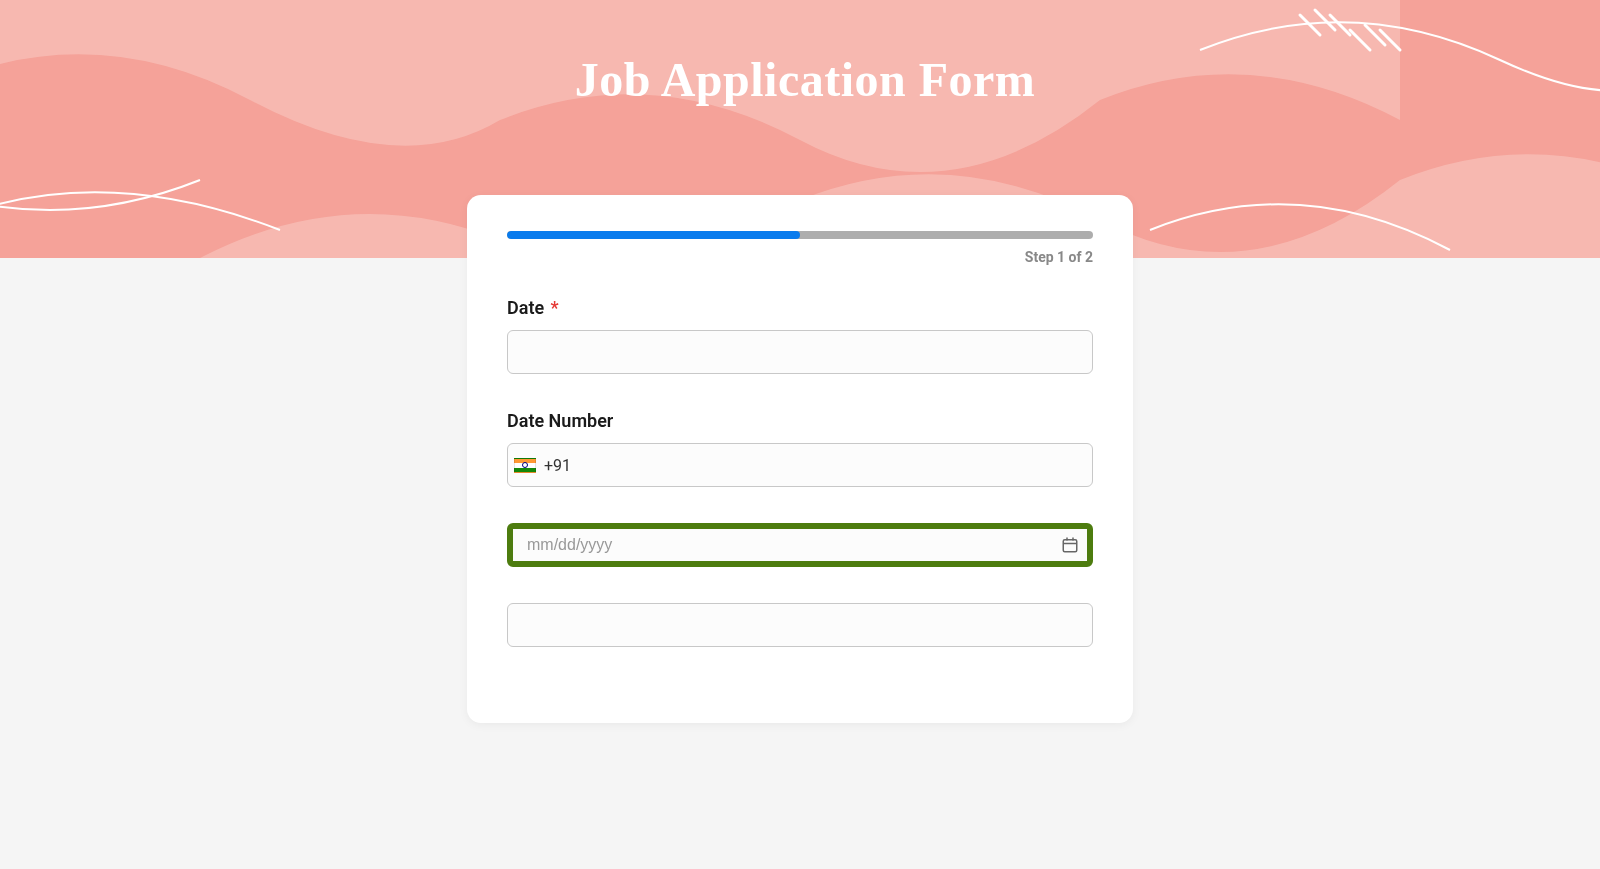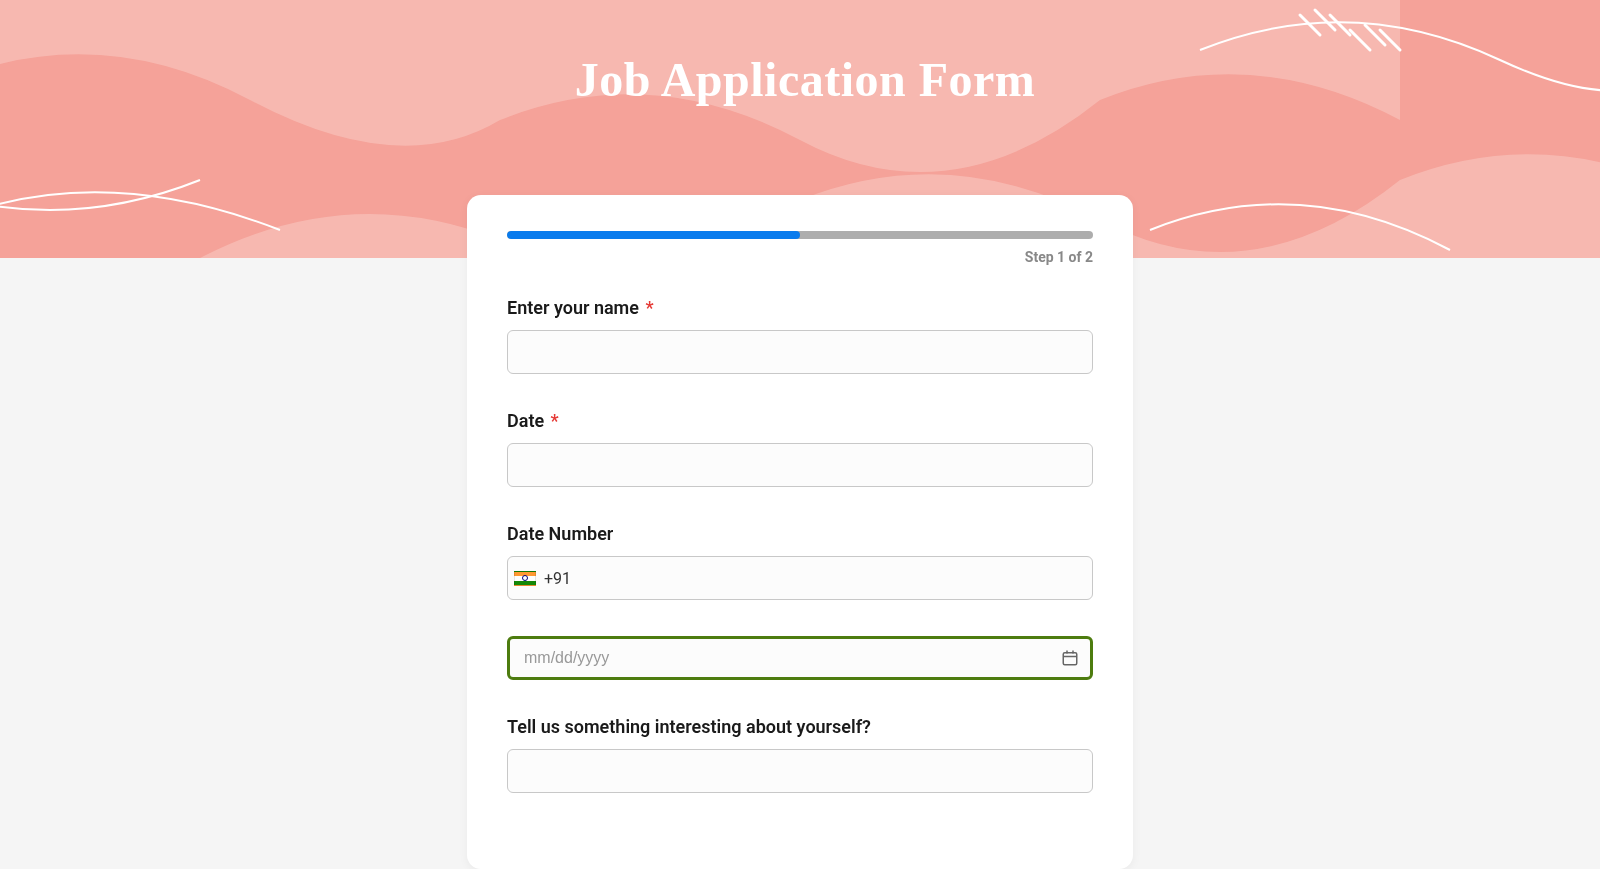--- a/index.html
+++ b/index.html
@@ -158,21 +158,21 @@
     }
     
     .date-input-wrapper {
       position: relative;
       width: 100%;
     }
     
     .date-input {
       width: 100%;
       height: 44px;
-      border: 3px solid #4d7c0f;
+      border: 6px solid #4d7c0f;
       border-radius: 6px;
       padding: 0 44px 0 14px;
       font-size: 16px;
       background: #fcfcfc;
       color: #999;
     }
     
     .date-input::placeholder {
       color: #999;
     }
@@ -219,27 +219,20 @@
 
 <div class="form-card">
 
   <div class="progress-container">
     <div class="progress-bar">
       <div class="progress-fill"></div>
     </div>
   </div>
   <div class="step-text">Step 1 of 2</div>
 
-  <div class="form-group">
-    <label class="form-label">
-      <span>Enter your name</span>
-      <span class="required-asterisk">*</span>
-    </label>
-    <input type="text" class="form-input" value="" style="">
-  </div>
 
   <div class="form-group">
     <label class="form-label">
       <span>Date</span>
       <span class="required-asterisk">*</span>
     </label>
     <input type="email" class="form-input" value="" style="">
   </div>
 
   <div class="form-group">
@@ -261,19 +254,16 @@
           <rect x="3" y="5" width="18" height="16" rx="2"></rect>
           <line x1="3" y1="10" x2="21" y2="10"></line>
           <line x1="8" y1="2" x2="8" y2="6"></line>
           <line x1="16" y1="2" x2="16" y2="6"></line>
         </svg>
       </span>
     </div>
   </div>
 
   <div class="form-group">
-    <label class="form-label">
-      <span>Tell us something interesting about yourself?</span>
-    </label>
     <input type="text" class="form-input" value="" style="">
   </div>
 
 </div>
 
 </body></html>

